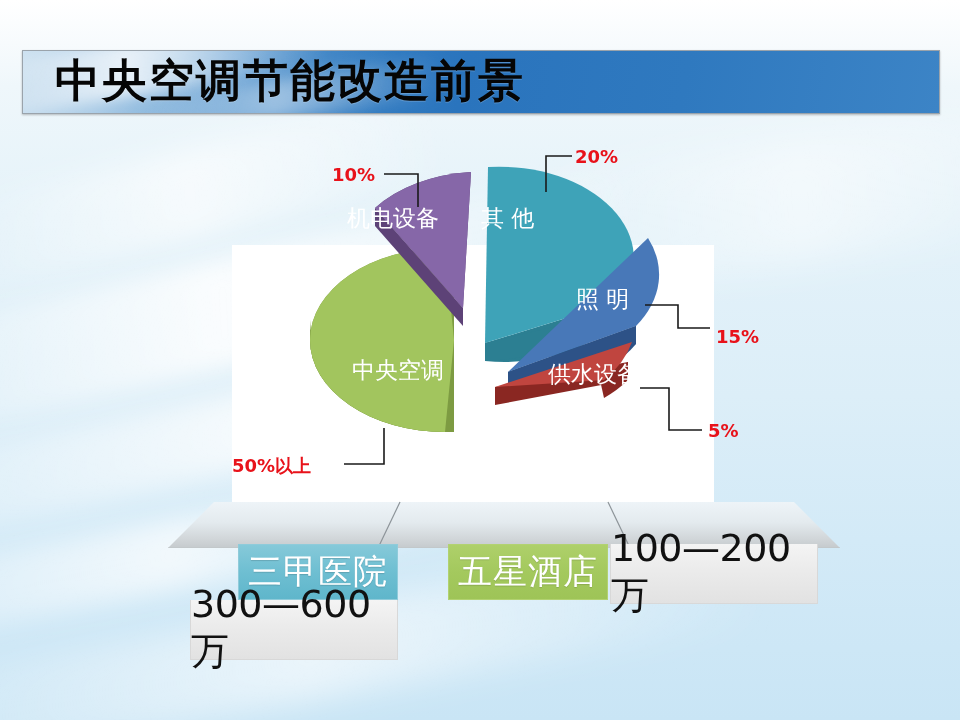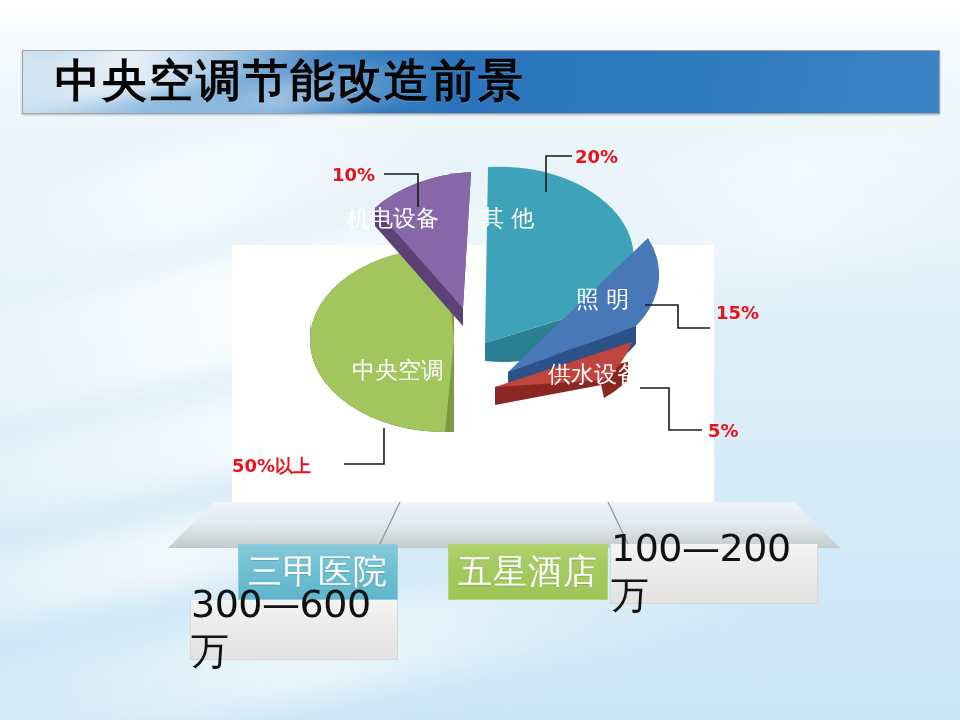--- a/index.html
+++ b/index.html
@@ -194,21 +194,21 @@
 
       <path d="M 413 175 L 446 175 L 446 198 L 478 198"></path>
 
       <path d="M 408 258 L 437 258 L 437 300 L 470 300"></path>
 
       <path d="M 152 298 L 152 334 L 112 334"></path>
     </svg>
 
     <div class="pct-label" style="left:343px;top:16px;">20%</div>
     <div class="pct-label" style="left:100px;top:34px;">10%</div>
-    <div class="pct-label" style="left:484px;top:172px;">15%</div>
+    <div class="pct-label" style="left:484px;top:196px;">15%</div>
     <div class="pct-label" style="left:476px;top:290px;">5%</div>
     <div class="pct-label" style="left:0;top:324px;">50%以上</div>
   </div>
 
   <div id="table-block">
     <svg id="table-top" width="672" height="48" viewBox="0 0 672 48">
       <defs>
         <linearGradient id="topGrad" x1="0" y1="0" x2="0" y2="1">
           <stop offset="0%" stop-color="#eef4f8"></stop>
           <stop offset="45%" stop-color="#e3eaee"></stop>

